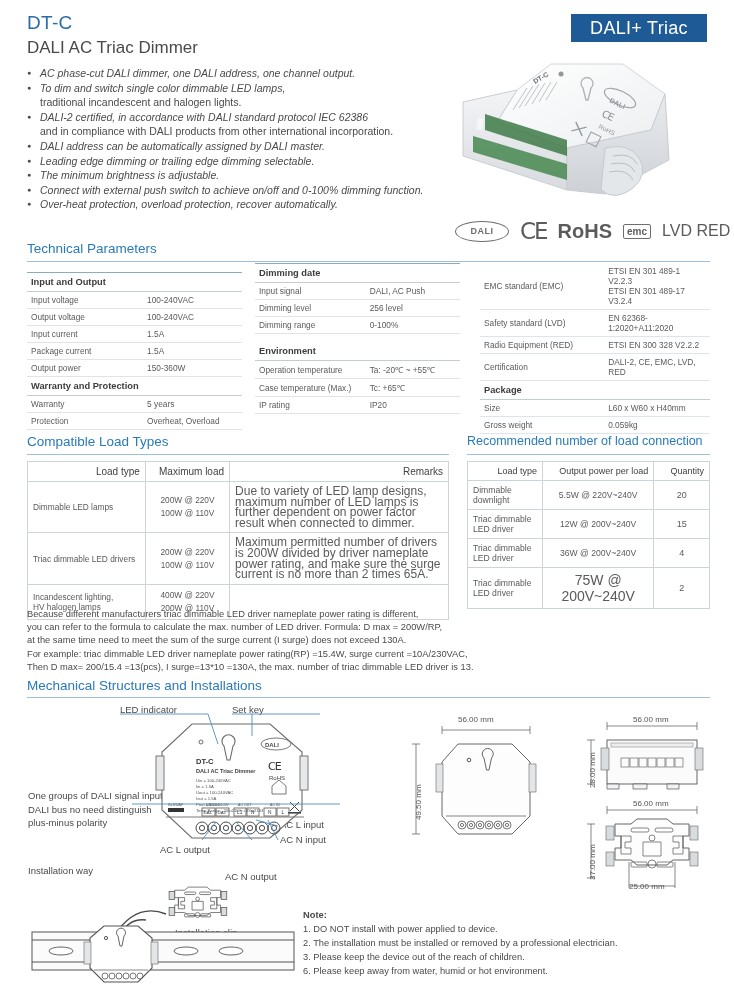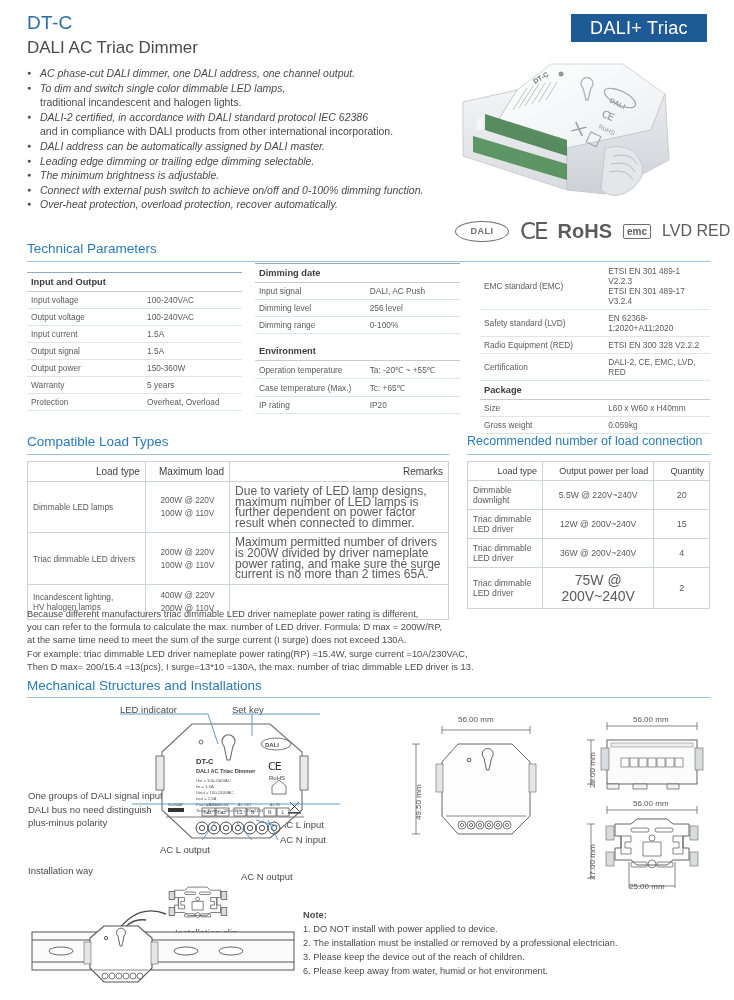--- a/index.html
+++ b/index.html
@@ -173,26 +173,29 @@
           </tr>
           <tr>
             <td class="k">Output voltage</td>
             <td class="v" style="white-space: pre-line;">100-240VAC</td>
           </tr>
           <tr>
             <td class="k">Input current</td>
             <td class="v" style="white-space: pre-line;">1.5A</td>
           </tr>
           <tr>
-            <td class="k">Output signal</td>
+            <td class="k">Package current</td>
             <td class="v" style="white-space: pre-line;">1.5A</td>
           </tr>
           <tr>
             <td class="k">Output power</td>
             <td class="v" style="white-space: pre-line;">150-360W</td>
+          </tr>
+          <tr class="grp">
+            <td colspan="2">Warranty and Protection</td>
           </tr>
           <tr>
             <td class="k">Warranty</td>
             <td class="v" style="white-space: pre-line;">5 years</td>
           </tr>
           <tr>
             <td class="k">Protection</td>
             <td class="v" style="white-space: pre-line;">Overheat, Overload</td>
           </tr>
         </tbody>
@@ -357,21 +360,21 @@
 
   <div class="sect" style="left:27px;top:678px;">Mechanical Structures and Installations</div>
   <div class="rule" style="left:27px;top:697px;width:683px;background:#9fc0dc;"></div>
 
   <div class="mlabel" style="left:120px;top:703px;">LED indicator</div>
   <div class="mlabel" style="left:232px;top:703px;">Set key</div>
   <div class="mlabel" style="left:28px;top:789px;white-space:pre-line;">One groups of DALI signal input
 DALI bus no need  distinguish
 plus-minus polarity</div>
   <div class="mlabel" style="left:160px;top:843px;">AC L output</div>
-  <div class="mlabel" style="left:225px;top:870px;margin-left:16px;">AC N output</div>
+  <div class="mlabel" style="left:225px;top:870px;">AC N output</div>
   <div class="mlabel" style="left:280px;top:818px;">AC L input</div>
   <div class="mlabel" style="left:280px;top:833px;">AC N input</div>
 
   <div style="position:absolute;left:152px;top:718px;">
     <svg width="170" height="128" viewBox="0 0 170 128">
       <polygon points="40,6 118,6 150,34 150,92 118,120 40,120 10,92 10,34" fill="#ffffff" stroke="#6b6b6b" stroke-width="1.1"></polygon>
       <rect x="4" y="38" width="8" height="34" fill="#e7e9eb" stroke="#6b6b6b" stroke-width=".9"></rect>
       <rect x="148" y="38" width="8" height="34" fill="#e7e9eb" stroke="#6b6b6b" stroke-width=".9"></rect>
       <circle cx="49" cy="24" r="2" fill="none" stroke="#6b6b6b"></circle>
       <path d="M72 28 a6.5 6.5 0 1 1 9 0 l-3 14 l-3 0 z" fill="none" stroke="#6b6b6b" stroke-width="1.1"></path>

